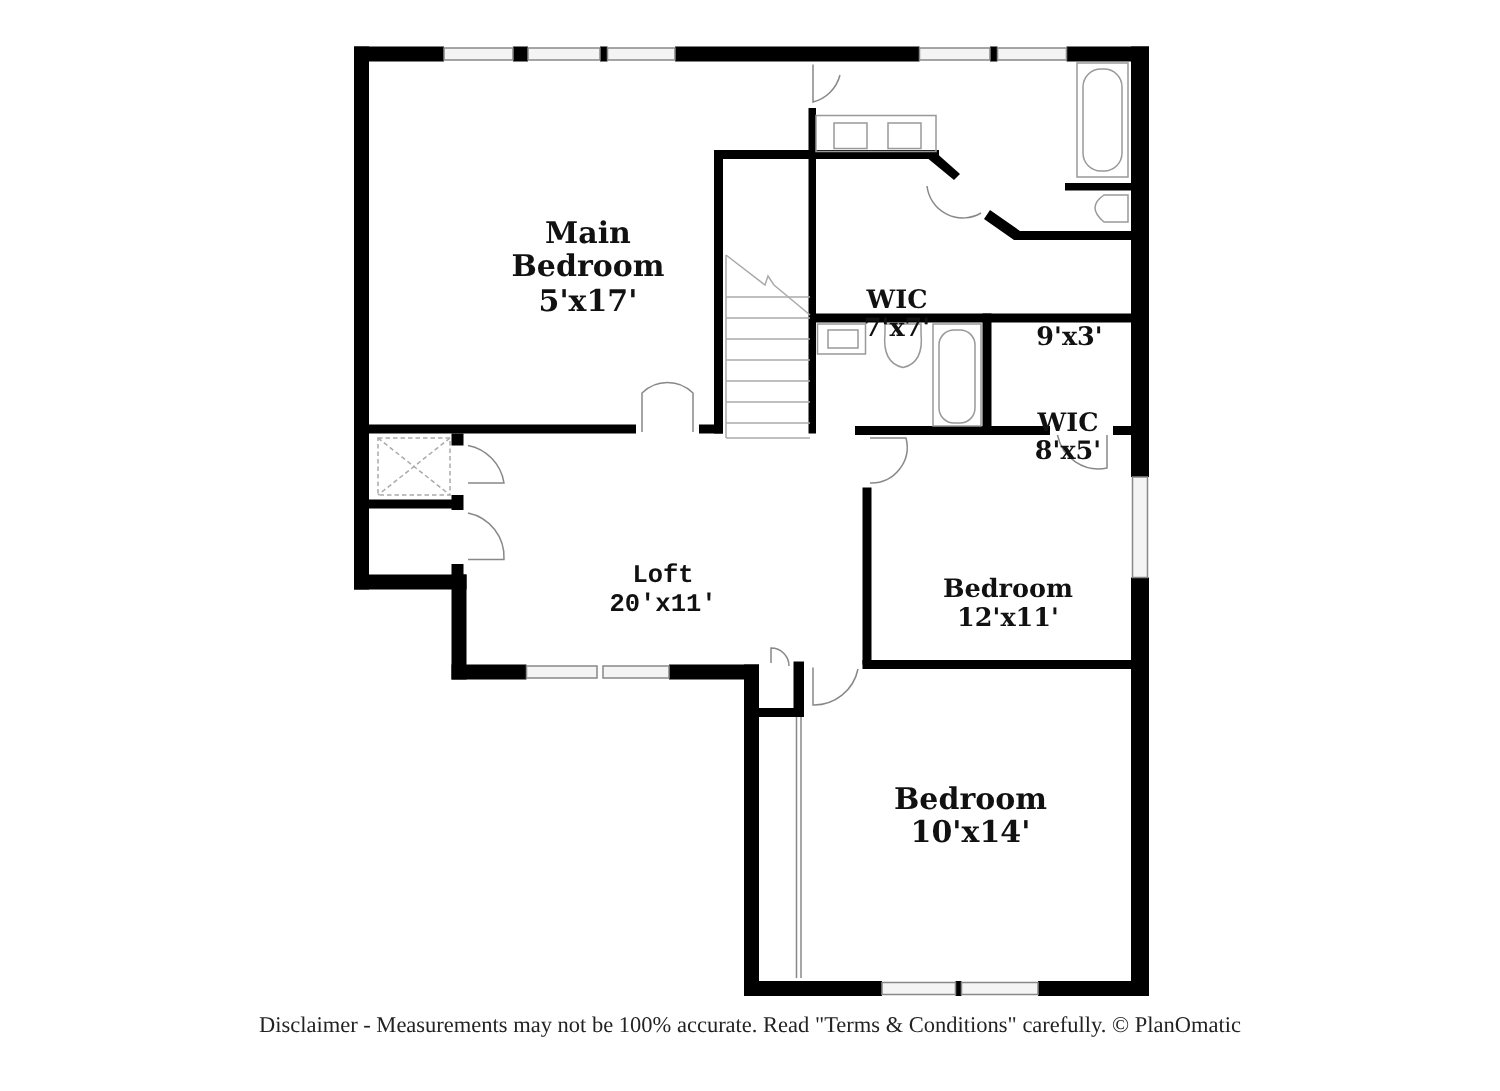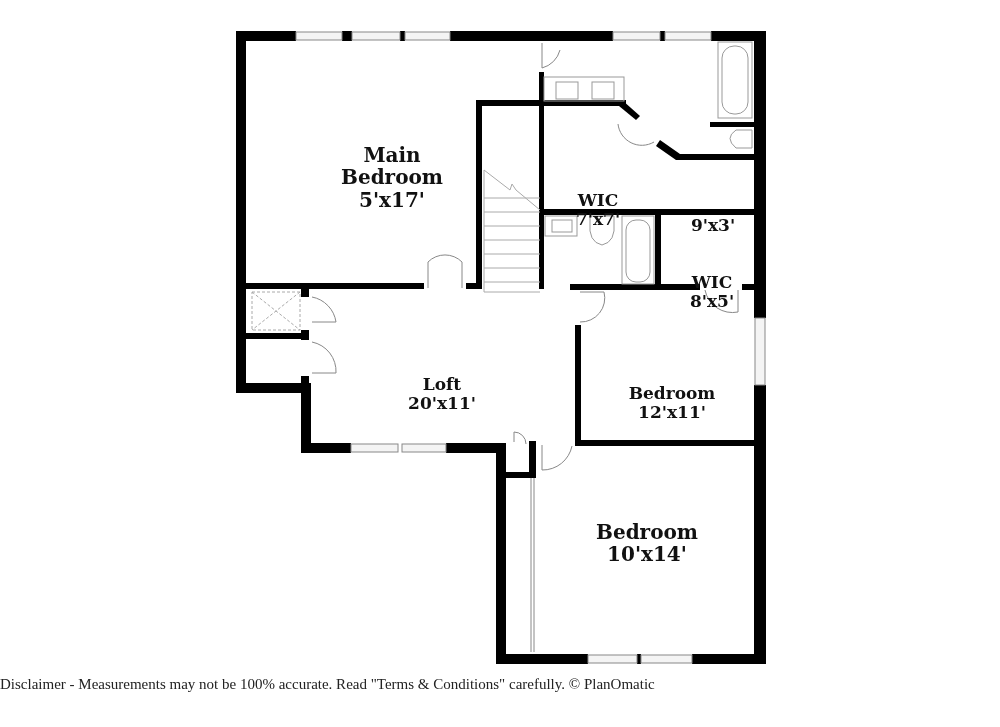--- a/index.html
+++ b/index.html
@@ -1,21 +1,21 @@
 <!DOCTYPE html>
 <html><head>
 <meta charset="utf-8">
 <style>
   html,body{margin:0;padding:0;background:#ffffff;}
   body{width:1000px;height:727px;position:relative;overflow:hidden;font-family:"DejaVu Serif",serif;}
   #plan{position:absolute;left:0;top:0;width:1000px;height:727px;}
   .room-label{position:absolute;text-align:center;font-family:"DejaVu Serif",serif;font-weight:bold;color:#111;line-height:1.12;transform:translate(-50%,0);white-space:nowrap;}
   .lbl-lg{font-size:20px;}
   .lbl-md{font-size:17px;margin-top:45px;}
-  .disclaimer{position:absolute;left:0;width:1000px;top:676px;font-family:"Liberation Serif",serif;font-size:15px;color:#222;}
+  .disclaimer{position:absolute;left:0;width:1000px;top:676px;text-align:center;font-family:"Liberation Serif",serif;font-size:15px;color:#222;}
 </style>
 </head>
 <body>
 
 <svg id="plan" viewBox="0 0 1000 727" xmlns="http://www.w3.org/2000/svg">
 
   <g fill="#000">
 
     <rect x="236" y="31" width="60" height="10"></rect>
     <rect x="342" y="31" width="10" height="10"></rect>
@@ -145,21 +145,21 @@
 
 <div class="room-label lbl-md" style="left:713px;top:171px;">
   <div>9'x3'</div>
 </div>
 
 <div class="room-label lbl-md" style="left:712px;top:228px;">
   <div>WIC</div>
   <div>8'x5'</div>
 </div>
 
-<div class="room-label lbl-md" style="left:442px;top:330px;">
+<div class="room-label lbl-md" style="left:442px;top:330px;font-family:Liberation Mono, monospace;">
   <div>Loft</div>
   <div>20'x11'</div>
 </div>
 
 <div class="room-label lbl-md" style="left:672px;top:339px;">
   <div>Bedroom</div>
   <div>12'x11'</div>
 </div>
 
 <div class="room-label lbl-lg" style="left:647px;top:521px;">

